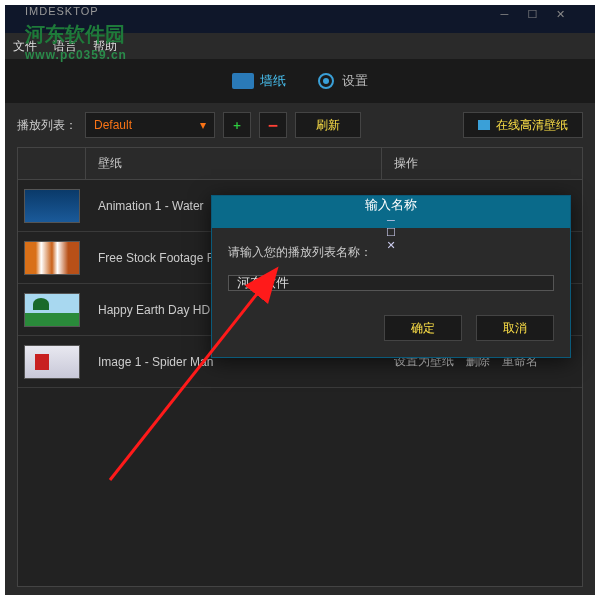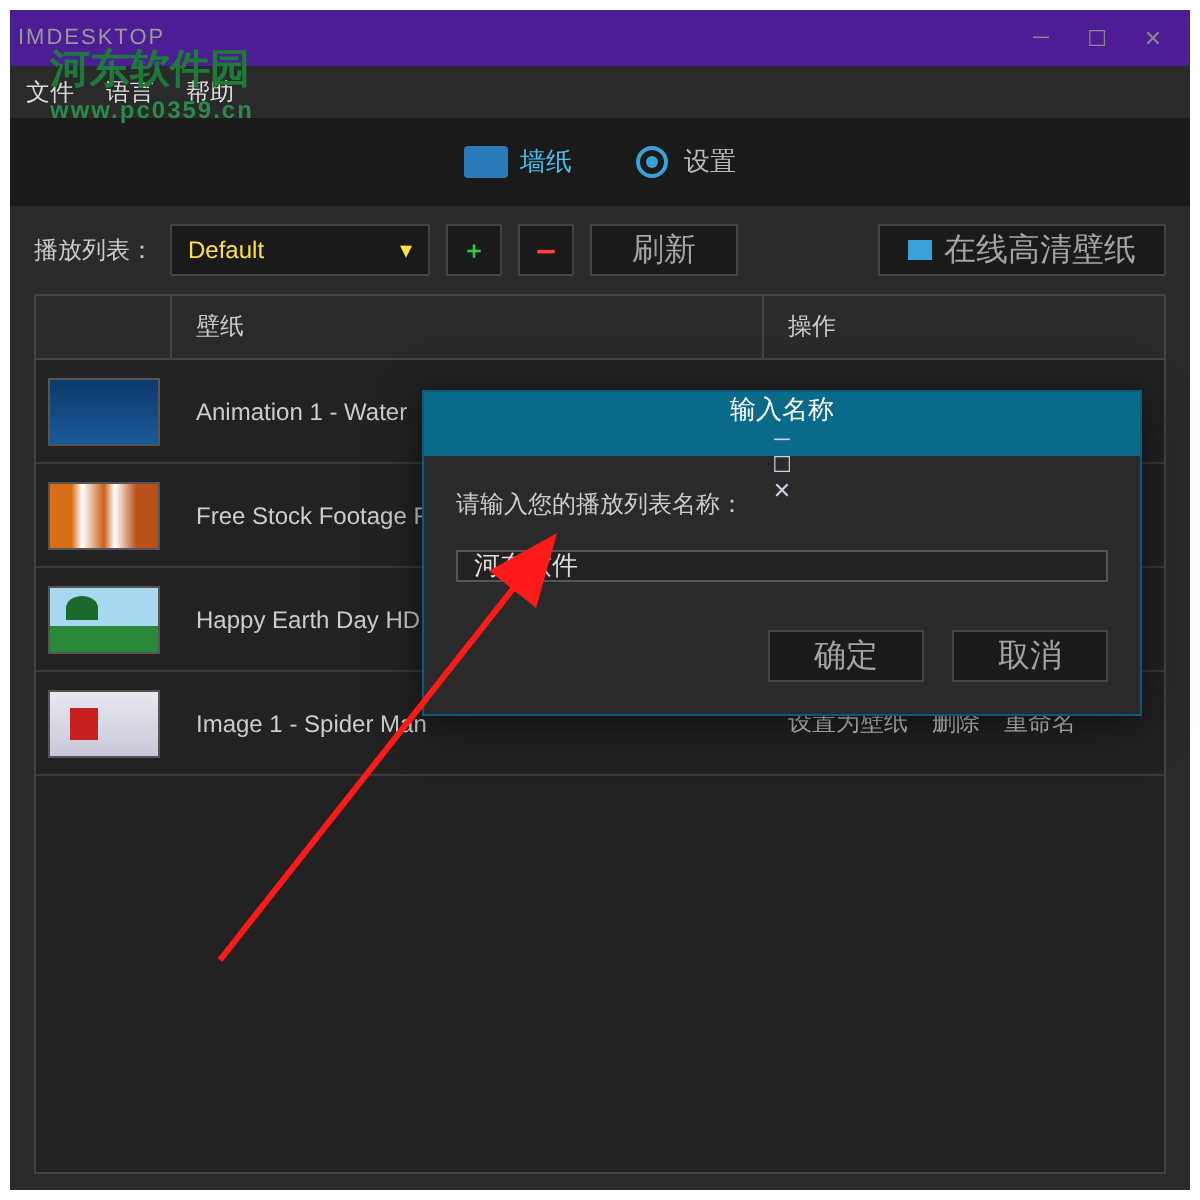--- a/index.html
+++ b/index.html
@@ -1,34 +1,34 @@
 <!DOCTYPE html>
 <html><head>
 <meta charset="utf-8">
 <style>
 * { margin:0; padding:0; box-sizing:border-box; font-family:"Microsoft YaHei",Arial,sans-serif; }
 body { background:#fff; width:600px; height:600px; overflow:hidden; position:relative; }
 .app { position:absolute; left:5px; top:5px; width:590px; height:590px; background:#2a2a2a; display:flex; flex-direction:column; }
-.titlebar { height:28px; background:#4c1d95; color:#999; display:flex; align-items:center; padding:0 4px; font-size:11px; letter-spacing:1px; }
+.titlebar { height:28px; background:#0f172a; color:#999; display:flex; padding:0 20px; font-size:11px; letter-spacing:1px; }
 .titlebar .spacer { flex:1; }
 .titlebar .winbtn { width:28px; height:18px; display:flex; align-items:center; justify-content:center; cursor:pointer; color:#888; }
 .menubar { height:26px; background:#2a2a2a; display:flex; align-items:center; padding:0 8px; gap:16px; color:#ddd; font-size:12px; position:relative; }
 .watermark { position:absolute; left:20px; top:16px; color:#1e7a3a; font-size:20px; font-weight:bold; pointer-events:none; }
 .watermark .sub { font-size:12px; color:#2a8a4a; display:block; letter-spacing:1px; }
 .tabs { height:44px; background:#1a1a1a; display:flex; align-items:center; padding:0 10px; gap:10px;justify-content:center; }
 .tab { display:flex; align-items:center; gap:6px; padding:6px 10px; color:#bbb; font-size:13px; cursor:pointer; }
 .tab.active { color:#48c0f0; }
 .tab .ticon { width:22px; height:16px; background:#2a7ab8; border-radius:2px; display:flex; align-items:center; justify-content:center; }
 .tab .ticon.gear { background:transparent; width:20px; height:20px; }
 .toolbar { height:44px; display:flex; align-items:center; padding:0 12px; gap:8px; color:#ccc; font-size:12px; }
-.toolbar .drop { background:#1a1a1a; border:1px solid #444; color:#fde047; height:26px; width:130px; padding:0 8px; display:flex; align-items:center; justify-content:space-between; cursor:pointer; }
+.toolbar .drop { background:#1a1a1a; border:1px solid #444; color:#f97316; height:26px; width:130px; padding:0 8px; display:flex; align-items:center; justify-content:space-between; cursor:pointer; }
 .btn-sq { width:28px; height:26px; background:#1a1a1a; border:1px solid #444; display:flex; align-items:center; justify-content:center; cursor:pointer; font-weight:bold; }
 .btn-sq.add { color:#2ecc40; }
 .btn-sq.del { color:#ff4136; font-size:18px; }
-.btn { background:#1a1a1a; border:1px solid #444; color:#a3a3a3; height:26px; padding:0 20px; display:flex; align-items:center; cursor:pointer; font-size:16px; }
+.btn { background:#1a1a1a; border:1px solid #444; color:#fde047; height:26px; padding:0 20px; display:flex; align-items:center; cursor:pointer; font-size:12px; }
 .btn.online { margin-left:auto; padding:0 14px; }
 .btn.online .ico { width:12px; height:10px; background:#3aa0d8; margin-right:6px; }
 .table-wrap { flex:1; margin:0 12px 8px; border:1px solid #444; background:#222; overflow:hidden; }
 .thead { display:flex; height:32px; border-bottom:1px solid #444; background:#2a2a2a; color:#ccc; font-size:12px; }
 .thead .th { padding:0 12px; display:flex; align-items:center; }
 .th1 { width:68px; border-right:1px solid #444; }
 .th2 { flex:1; border-right:1px solid #444; }
 .th3 { width:200px; }
 .trow { display:flex; height:52px; border-bottom:1px solid #3a3a3a; align-items:center; color:#ccc; font-size:12px; }
 .trow .thumb { width:56px; height:34px; margin:0 6px; border:1px solid #555; background:#1a4a7a; }

